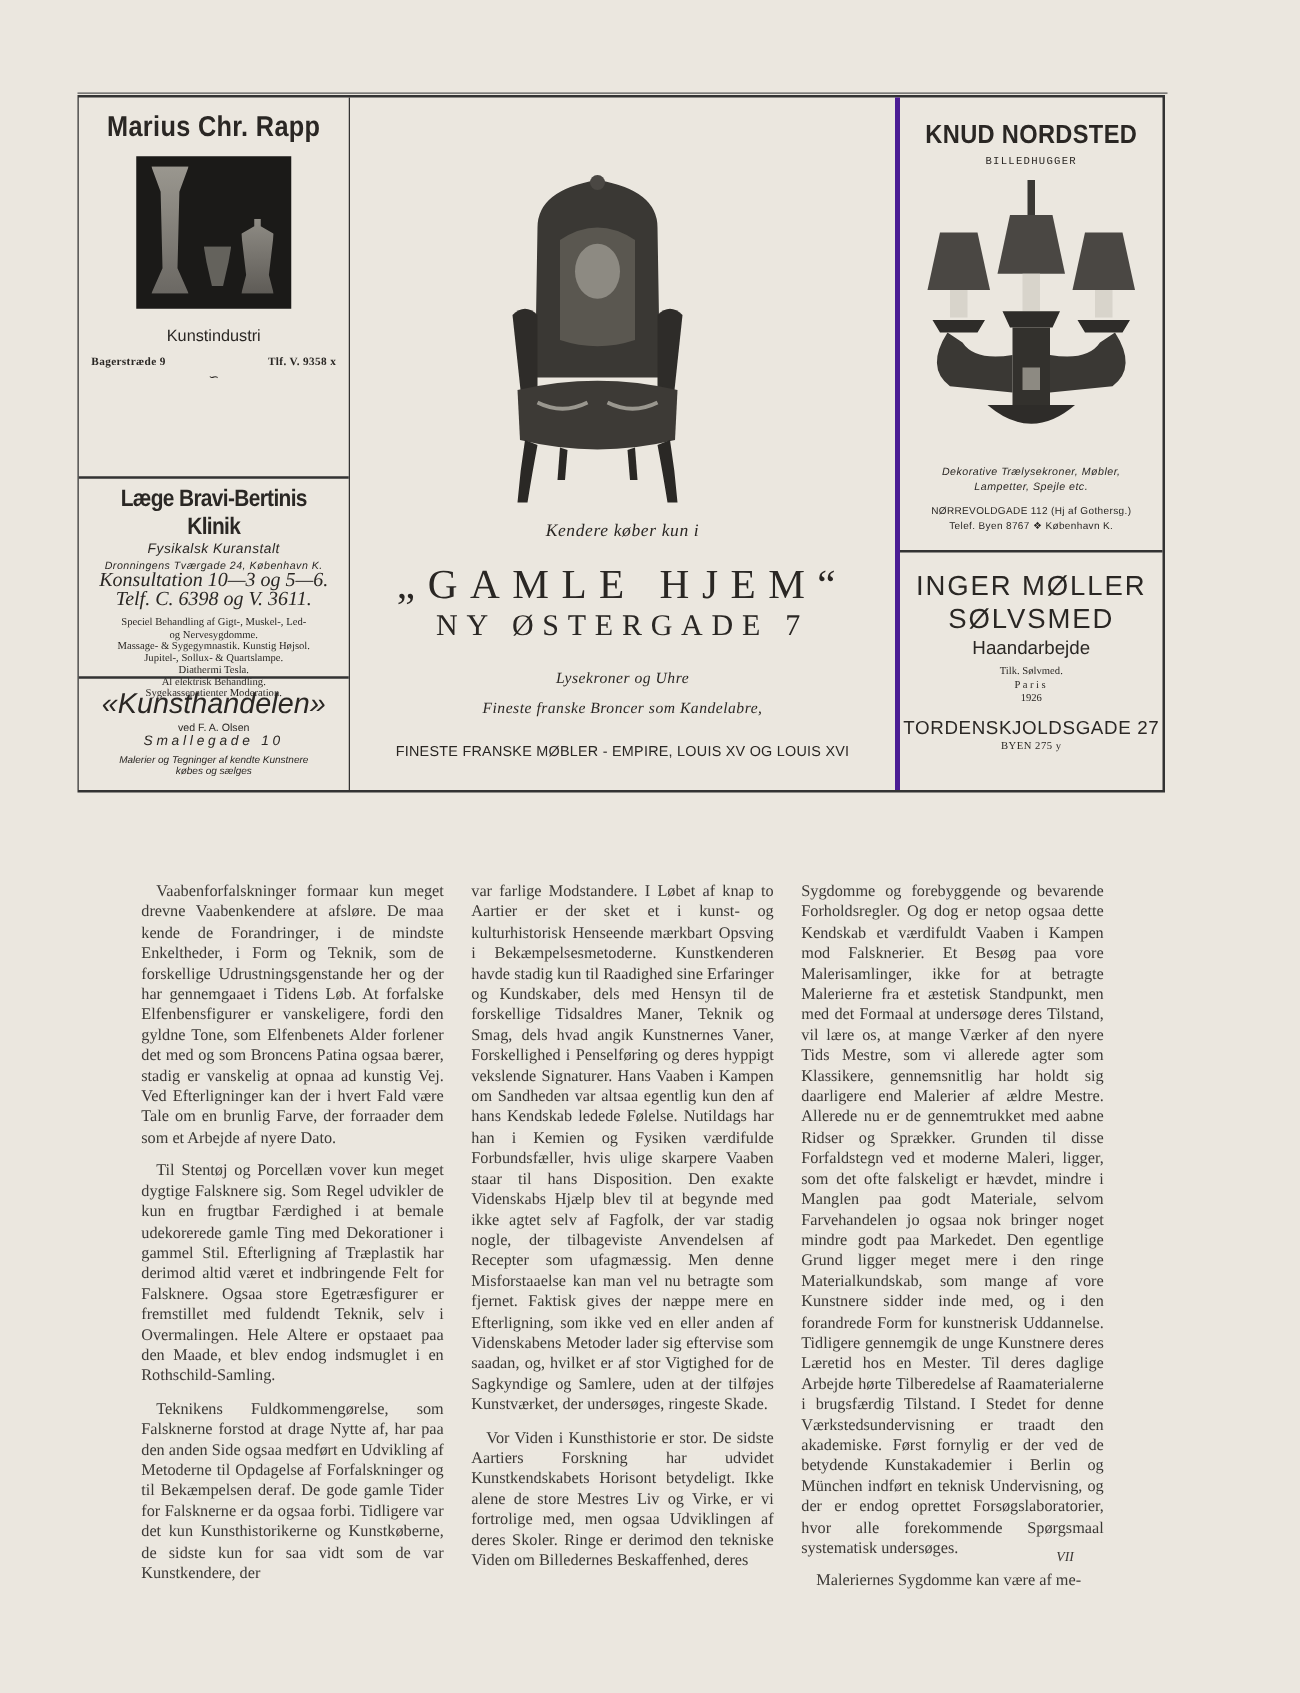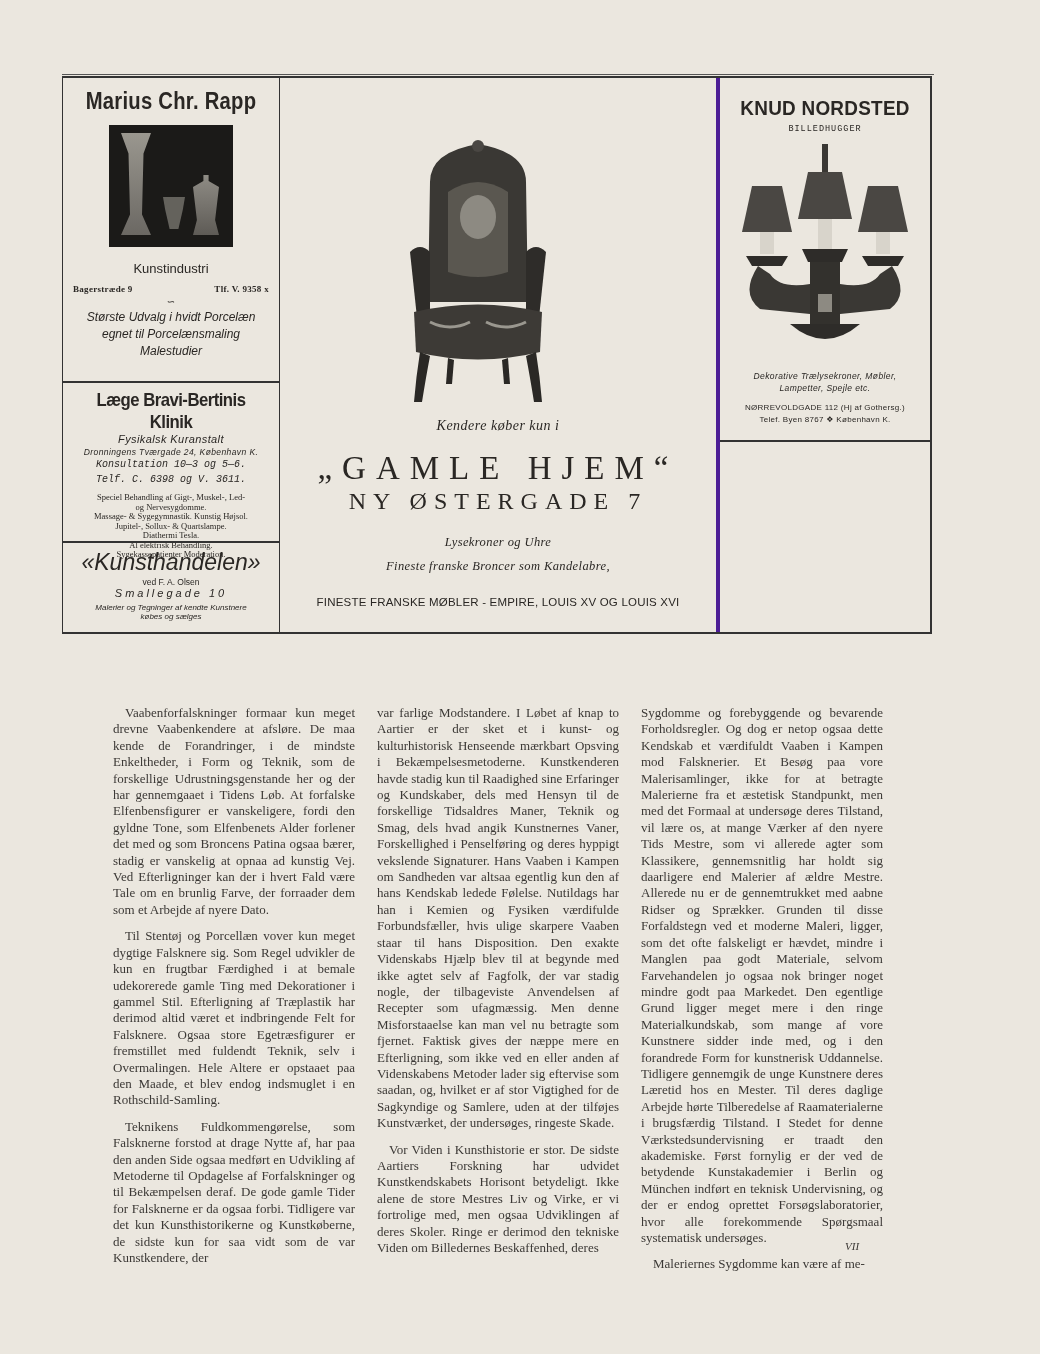--- a/index.html
+++ b/index.html
@@ -31,21 +31,21 @@
   .vase3 { position:absolute; left:54px; top:72px; width:22px; height:32px; background:#77746e; opacity:.8; clip-path: polygon(0 0,100% 0,90% 40%,70% 100%,30% 100%,10% 40%); }
   .rapp-sub { font-family: "Liberation Sans", sans-serif; font-size: 13px; margin-top: 14px; }
   .rapp-addr { display:flex; justify-content: space-between; padding: 0 10px; font-size: 9px; font-weight: bold; margin-top: 8px; letter-spacing: 0.3px; }
   .ornament { font-size: 10px; margin-top: 2px; }
   .rapp-desc { font-style: italic; font-size: 12px; line-height: 17px; margin-top: 2px; font-family: "Liberation Sans", sans-serif; }
 
   
   .klinik-title { font-family: "Liberation Sans", sans-serif; font-weight: bold; font-size: 19px; letter-spacing: -0.6px; margin-top: 6px; transform: scaleX(0.88); }
   .klinik-sub { font-family: "Liberation Sans", sans-serif; font-style: italic; font-size: 11px; letter-spacing: 0.4px; }
   .klinik-addr { font-family: "Liberation Sans", sans-serif; font-style: italic; font-size: 8.5px; letter-spacing: 0.4px; margin-top: 2px; }
-  .klinik-big { font-family: Liberation Mono, monospace; font-style: italic; font-size: 10px; line-height: 15px; }
+  .klinik-big { font-family: Liberation Serif, serif; font-style: italic; font-size: 16px; line-height: 15px; }
   .klinik-small { font-size: 8.5px; line-height: 9.5px; margin-top: 6px; }
 
   
   .kh-title { font-family: "Liberation Sans", sans-serif; font-style: italic; font-size: 23px; margin-top: 6px; }
   .kh-ved { font-family: "Liberation Sans", sans-serif; font-size: 8.5px; margin-top: 1px; }
   .kh-street { font-family: "Liberation Sans", sans-serif; font-style: italic; font-size: 11px; letter-spacing: 3px; }
   .kh-desc { font-family: "Liberation Sans", sans-serif; font-style: italic; font-size: 8px; line-height: 9px; margin-top: 4px; }
 
   
   .chair {
@@ -94,25 +94,20 @@
         <div class="vase1"></div>
           <div class="vase3"></div>
           <div class="vase2"></div>
       </div>
       <div class="rapp-sub">Kunstindustri</div>
       <div class="rapp-addr">
         <span>Bagerstræde 9</span>
         <span>Tlf. V. 9358 x</span>
       </div>
       <div class="ornament">∽</div>
-      <div class="rapp-desc">
-        <div>Største Udvalg i hvidt Porcelæn</div>
-        <div>egnet til Porcelænsmaling</div>
-        <div>Malestudier</div>
-      </div>
     </div>
     <div class="hr" style="top:303px;"></div>
 
     <div class="cell" style="top:305px;height:160px;">
       <div class="klinik-title">Læge Bravi-Bertinis Klinik</div>
       <div class="klinik-sub">Fysikalsk Kuranstalt</div>
       <div class="klinik-addr">Dronningens Tværgade 24, København K.</div>
       <div class="klinik-big">Konsultation 10—3 og 5—6.</div>
       <div class="klinik-big">Telf. C. 6398 og V. 3611.</div>
       <div class="klinik-small">
@@ -186,20 +181,34 @@
         <div>Dekorative Trælysekroner, Møbler,</div>
         <div>Lampetter, Spejle etc.</div>
       </div>
       <div class="kn-addr">
         <div>NØRREVOLDGADE 112 (Hj af Gothersg.)</div>
         <div>Telef. Byen 8767 ❖ København K.</div>
       </div>
     </div>
     <div class="hr" style="top:362px;"></div>
 
+    <div class="cell" style="top:364px;height:190px;">
+      <div class="im-name">
+        <div>INGER MØLLER</div>
+        <div>SØLVSMED</div>
+      </div>
+      <div class="im-sub">Haandarbejde</div>
+      <div class="im-small">
+        <div>Tilk. Sølvmed.</div>
+        <div class="im-paris">Paris</div>
+        <div>1926</div>
+      </div>
+      <div class="im-street">TORDENSKJOLDSGADE 27</div>
+      <div class="im-tel">BYEN 275 y</div>
+    </div>
   </div>
 </div>
 
 <div class="article">
   <div class="column">
     <p>Vaabenforfalskninger formaar kun meget drevne Vaabenkendere at afsløre. De maa kende de Forandringer, i de mindste Enkeltheder, i Form og Teknik, som de forskellige Udrustningsgenstande her og der har gennemgaaet i Tidens Løb. At forfalske Elfenbensfigurer er vanskeligere, fordi den gyldne Tone, som Elfenbenets Alder forlener det med og som Broncens Patina ogsaa bærer, stadig er vanskelig at opnaa ad kunstig Vej. Ved Efterligninger kan der i hvert Fald være Tale om en brunlig Farve, der forraader dem som et Arbejde af nyere Dato.</p>
     <p>Til Stentøj og Porcellæn vover kun meget dygtige Falsknere sig. Som Regel udvikler de kun en frugtbar Færdighed i at bemale udekorerede gamle Ting med Dekorationer i gammel Stil. Efterligning af Træplastik har derimod altid været et indbringende Felt for Falsknere. Ogsaa store Egetræsfigurer er fremstillet med fuldendt Teknik, selv i Overmalingen. Hele Altere er opstaaet paa den Maade, et blev endog indsmuglet i en Rothschild-Samling.</p>
     <p>Teknikens Fuldkommengørelse, som Falsknerne forstod at drage Nytte af, har paa den anden Side ogsaa medført en Udvikling af Metoderne til Opdagelse af Forfalskninger og til Bekæmpelsen deraf. De gode gamle Tider for Falsknerne er da ogsaa forbi. Tidligere var det kun Kunsthistorikerne og Kunstkøberne, de sidste kun for saa vidt som de var Kunstkendere, der</p>
   </div>
   <div class="column">

